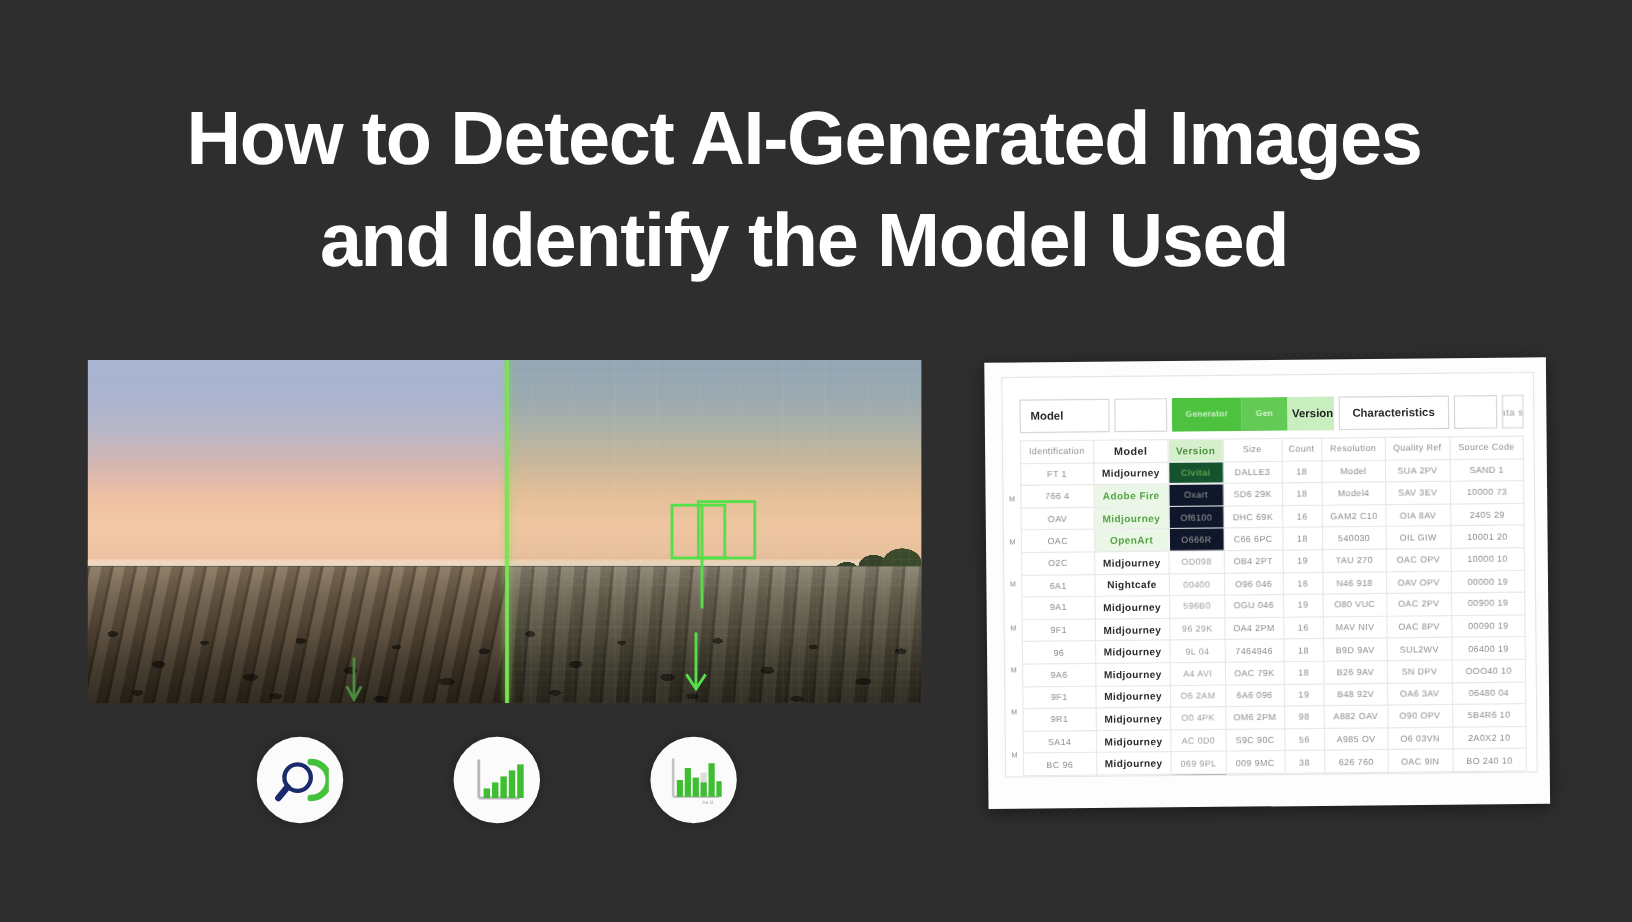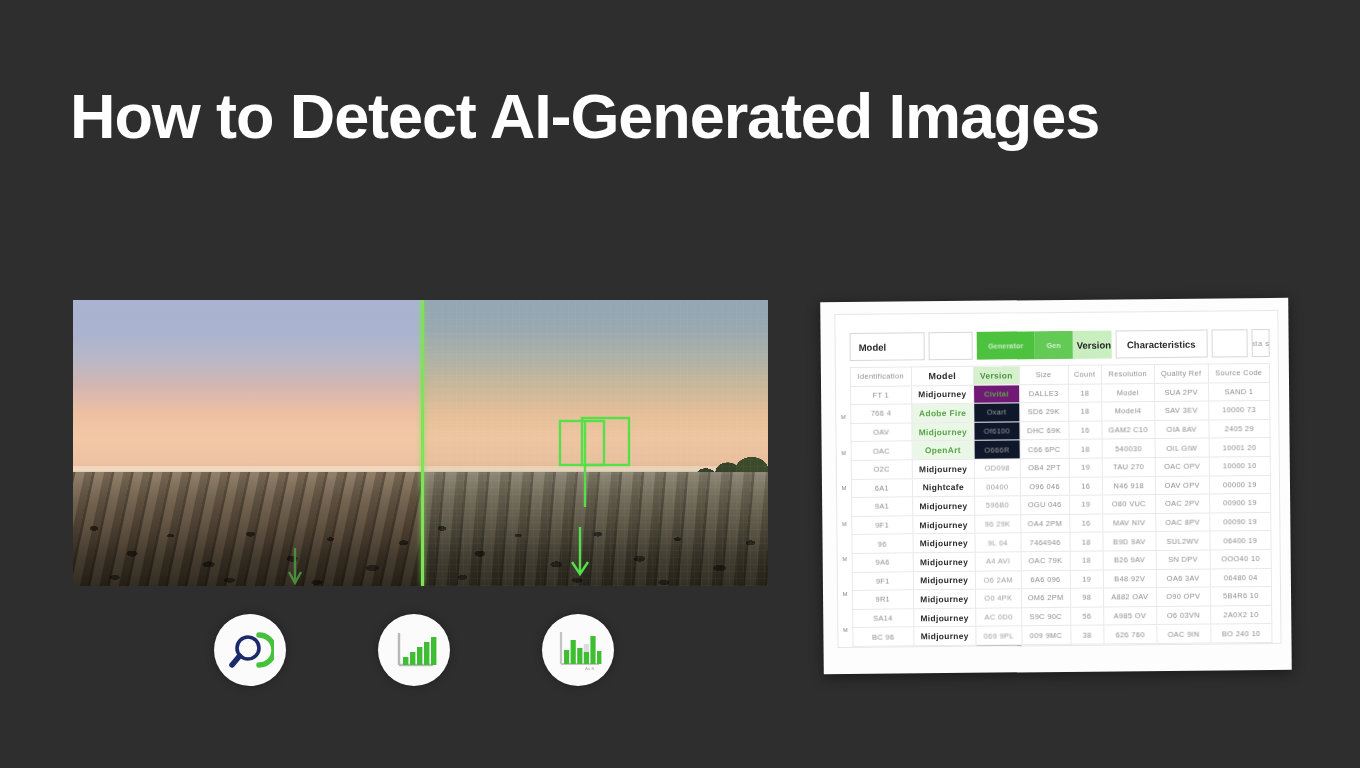--- a/index.html
+++ b/index.html
@@ -15,20 +15,21 @@
     font-family: "Liberation Sans", sans-serif;
     position: relative;
   }
 
   
   #title-block {
     position: absolute;
     left: 70px;
     top: 74px;
     width: 1200px;
+    text-align: center;
   }
   .title-line {
     color: #ffffff;
     font-size: 63px;
     font-weight: bold;
     letter-spacing: -1.1px;
     line-height: 85px;
     white-space: nowrap;
     font-family: "Liberation Sans", sans-serif;
   }
@@ -293,40 +294,41 @@
     white-space: nowrap;
     overflow: hidden;
     font-family: "Liberation Sans", sans-serif;
   }
   #grid thead td { color: #8e8e8e; font-size: 7.4px; }
   #grid thead td.hdr-strong { color: #2b2b2b; font-weight: bold; font-size: 9px; }
   #grid thead td.hdr-green  { background: #d6f0ce; color: #4f8f42; font-weight: bold; font-size: 8.4px; }
   #grid td.c-model { color: #2b2b2b; font-weight: bold; font-size: 8.4px; }
   #grid tr.row-hl td.c-model { color: #57a448; background: #eaf7e6; }
   #grid tr.row-hl td.c-ver   { background: #0f172a; }
-  #grid td.c-ver-hl { background: #701a75; color: #5aa74c; font-weight: bold; }
+  #grid td.c-ver-hl { background: #14532d; color: #5aa74c; font-weight: bold; }
   #grid td.c-num { color: #8d8d8d; }
   .rowmark {
     position: absolute;
     left: 3px;
     width: 8px;
     font-size: 6px;
     color: #8a8a8a;
     text-align: center;
   }
   #rowmarks { position: absolute; left: 0; top: 0; width: 14px; height: 100%; }
 
   .blur { filter: blur(.42px); }
   .blur-hard { filter: blur(.65px); }
 </style>
 </head>
 <body>
 
 <div id="title-block">
   <div class="title-line">How to Detect AI-Generated Images</div>
+  <div class="title-line">and Identify the Model Used</div>
 </div>
 
 <div id="photo-panel">
 
   <div class="photo-half" id="photo-half-left">
     <div class="sky" id="sky-left"></div>
     <div class="horizon-glow" id="horizon-glow-left"></div>
     <div class="treeline" id="treeline-left"></div>
     <div class="field" id="field-left">
       <div class="soil-clumps"></div>

